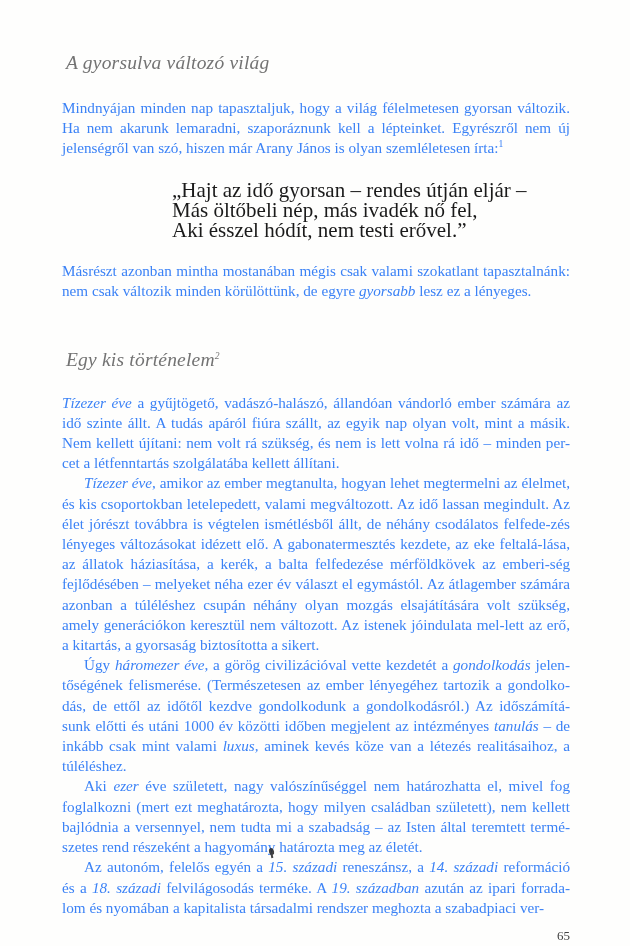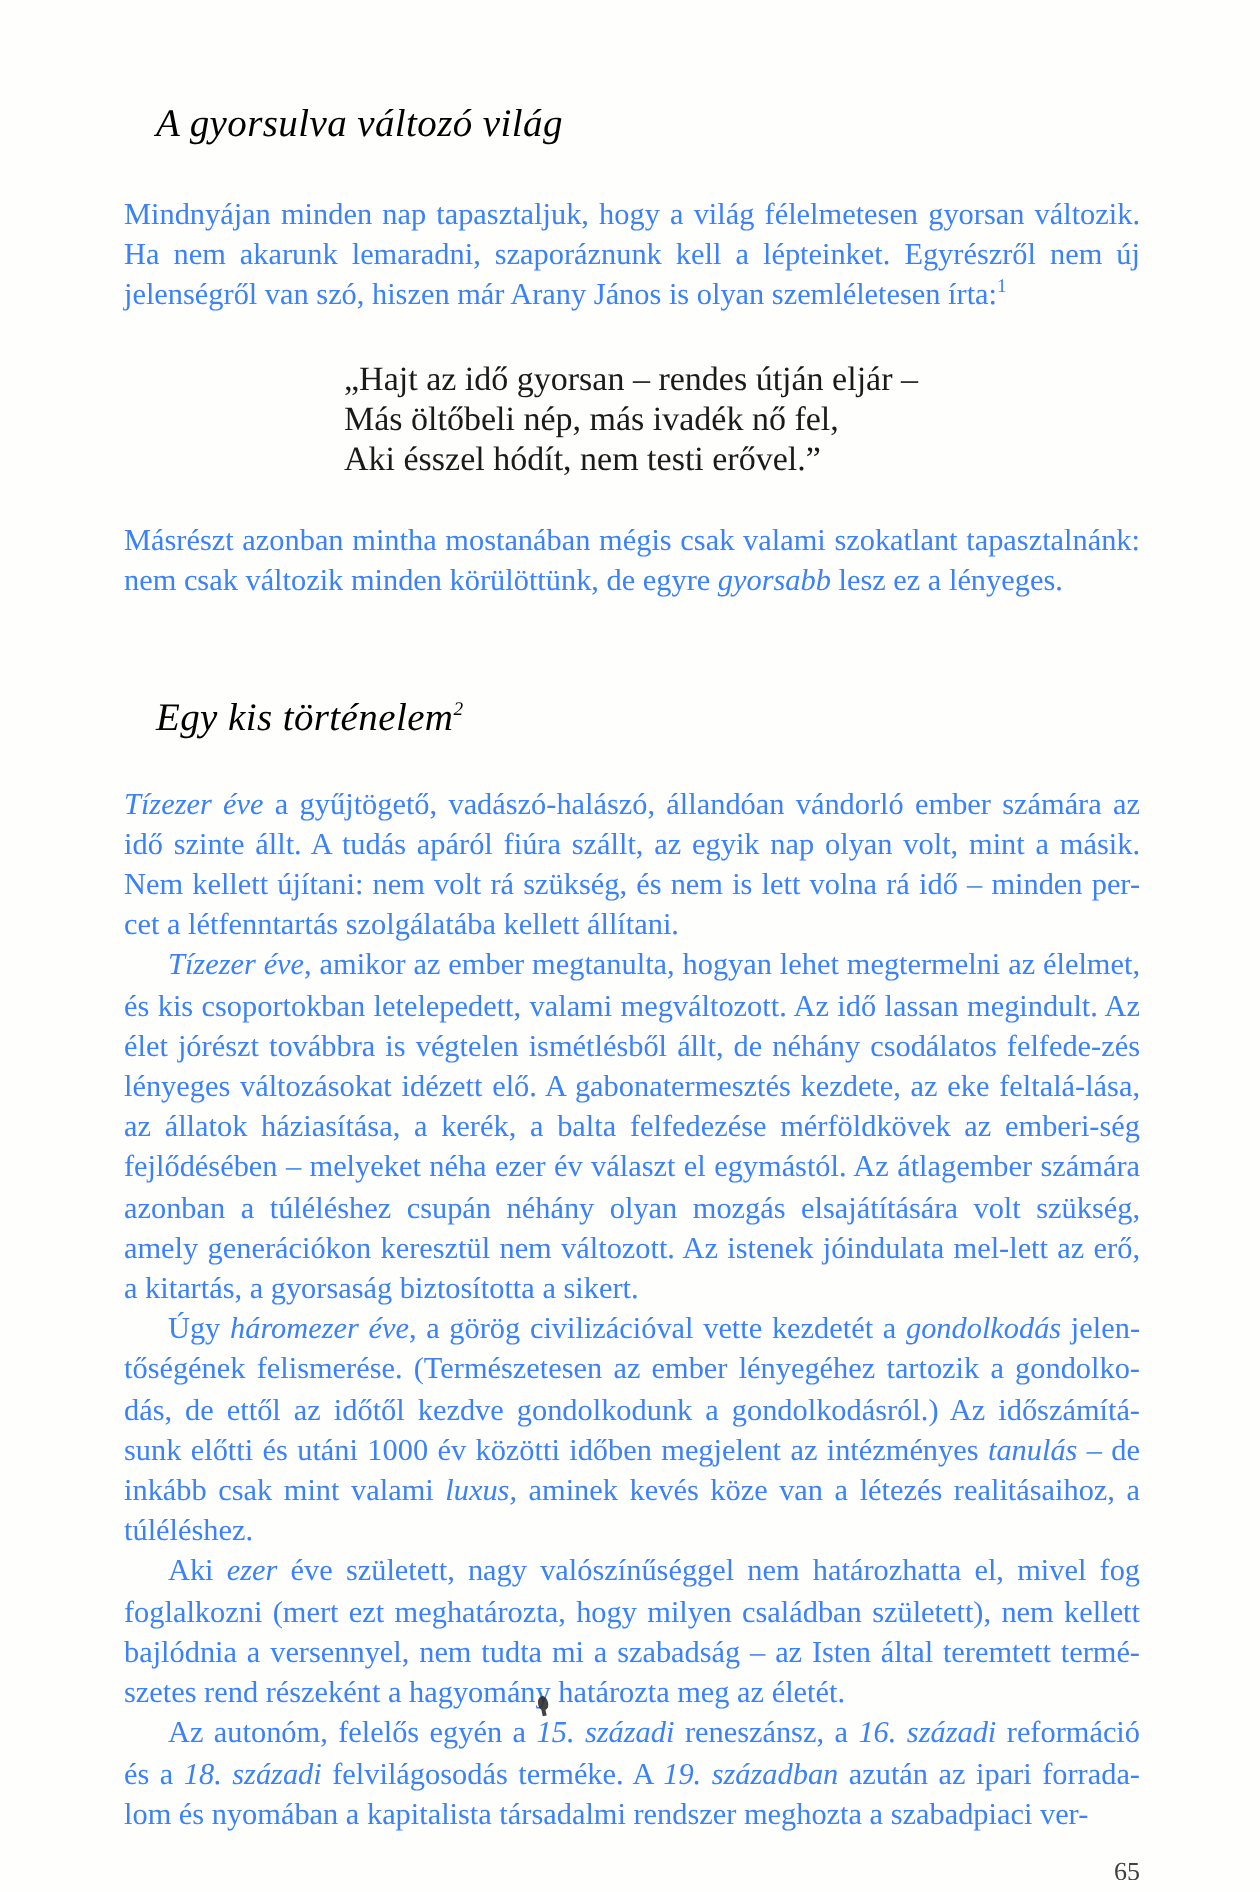--- a/index.html
+++ b/index.html
@@ -28,44 +28,44 @@
     left: 62px;
     top: 0;
     width: 508px;
   }
 
   h2.section-heading {
     font-style: italic;
     font-weight: normal;
     font-size: 19.5px;
     letter-spacing: 0.2px;
-    margin: 16px;
+    margin: 4px;
     padding: 0;
-    color: #000000;
+    color: #737373;
   }
   .heading-1-wrap { margin-top: 52px; }
   .heading-2-wrap { margin-top: 47px; }
 
   p {
     margin: 0;
     font-size: 15.2px;
     line-height: 20.2px;
     text-align: justify;
     text-justify: inter-word;
     hyphens: manual;
     color: #3b82f6;
   }
   p.lead { margin-top: 24px; }
   p.indent { text-indent: 22px; }
   p.tight { margin-top: 0; }
 
   .poem {
     margin-top: 21px;
     margin-left: 110px;
-    font-size: 17px;
+    font-size: 21px;
     line-height: 20.2px;
     text-align: left;
   }
   .poem .line { white-space: nowrap; }
 
   .after-poem { margin-top: 21px; }
 
   .body-block { margin-top: 22px; }
 
   em { font-style: italic; }
@@ -134,19 +134,19 @@
     </div>
 
     <p class="body-block"><em>Tízezer éve</em><span> a gyűjtögető, vadászó-halászó, állandóan vándorló ember számára az idő szinte állt. A tudás apáról fiúra szállt, az egyik nap olyan volt, mint a másik. Nem kellett újítani: nem volt rá szükség, és nem is lett volna rá idő – minden per-cet a létfenntartás szolgálatába kellett állítani.</span></p>
 
     <p class="indent tight"><em>Tízezer éve</em><span>, amikor az ember megtanulta, hogyan lehet megtermelni az élelmet, és kis csoportokban letelepedett, valami megváltozott. Az idő lassan megindult. Az élet jórészt továbbra is végtelen ismétlésből állt, de néhány csodálatos felfede-zés lényeges változásokat idézett elő. A gabonatermesztés kezdete, az eke feltalá-lása, az állatok háziasítása, a kerék, a balta felfedezése mérföldkövek az emberi-ség fejlődésében – melyeket néha ezer év választ el egymástól. Az átlagember számára azonban a túléléshez csupán néhány olyan mozgás elsajátítására volt szükség, amely generációkon keresztül nem változott. Az istenek jóindulata mel-lett az erő, a kitartás, a gyorsaság biztosította a sikert.</span></p>
 
     <p class="indent tight"><span>Úgy </span><em>háromezer éve</em><span>, a görög civilizációval vette kezdetét a </span><em>gondolkodás</em><span> jelen-tőségének felismerése. (Természetesen az ember lényegéhez tartozik a gondolko-dás, de ettől az időtől kezdve gondolkodunk a gondolkodásról.) Az időszámítá-sunk előtti és utáni 1000 év közötti időben megjelent az intézményes </span><em>tanulás</em><span> – de inkább csak mint valami </span><em>luxus,</em><span> aminek kevés köze van a létezés realitásaihoz, a túléléshez.</span></p>
 
     <p class="indent tight"><span>Aki </span><em>ezer</em><span> éve született, nagy valószínűséggel nem határozhatta el, mivel fog foglalkozni (mert ezt meghatározta, hogy milyen családban született), nem kellett bajlódnia a versennyel, nem tudta mi a szabadság – az Isten által teremtett termé-szetes rend részeként a hagyomány határozta meg az életét.</span></p>
 
-    <p class="indent tight"><span>Az autonóm, felelős egyén a </span><em>15. századi</em><span> reneszánsz, a </span><em>16. századi</em><span> reformáció és a </span><em>18. századi</em><span> felvilágosodás terméke. A </span><em>19. században</em><span> azután az ipari forrada-lom és nyomában a kapitalista társadalmi rendszer meghozta a szabadpiaci ver-</span></p>
+    <p class="indent tight"><span>Az autonóm, felelős egyén a </span><em>15. századi</em><span> reneszánsz, a </span><em>14. századi</em><span> reformáció és a </span><em>18. századi</em><span> felvilágosodás terméke. A </span><em>19. században</em><span> azután az ipari forrada-lom és nyomában a kapitalista társadalmi rendszer meghozta a szabadpiaci ver-</span></p>
 
     <div class="page-number">65</div>
   </div>
 
   <div class="cursor-artifact"></div>
 </div>
 
 </body></html>

